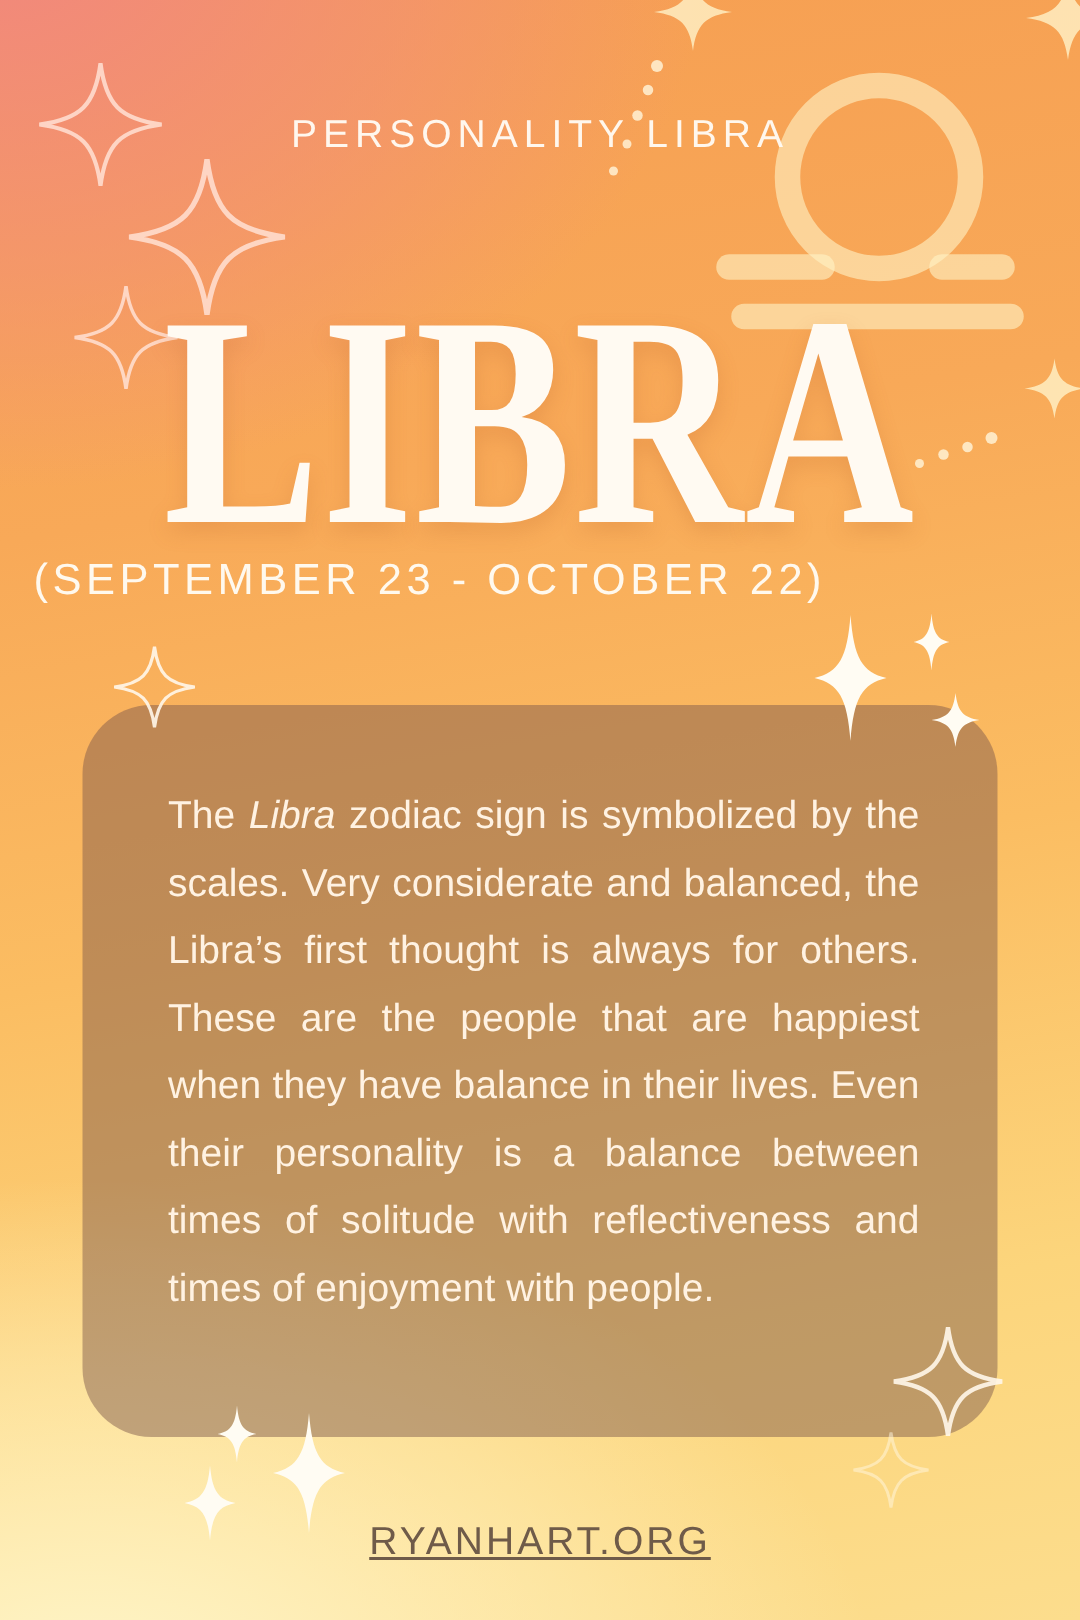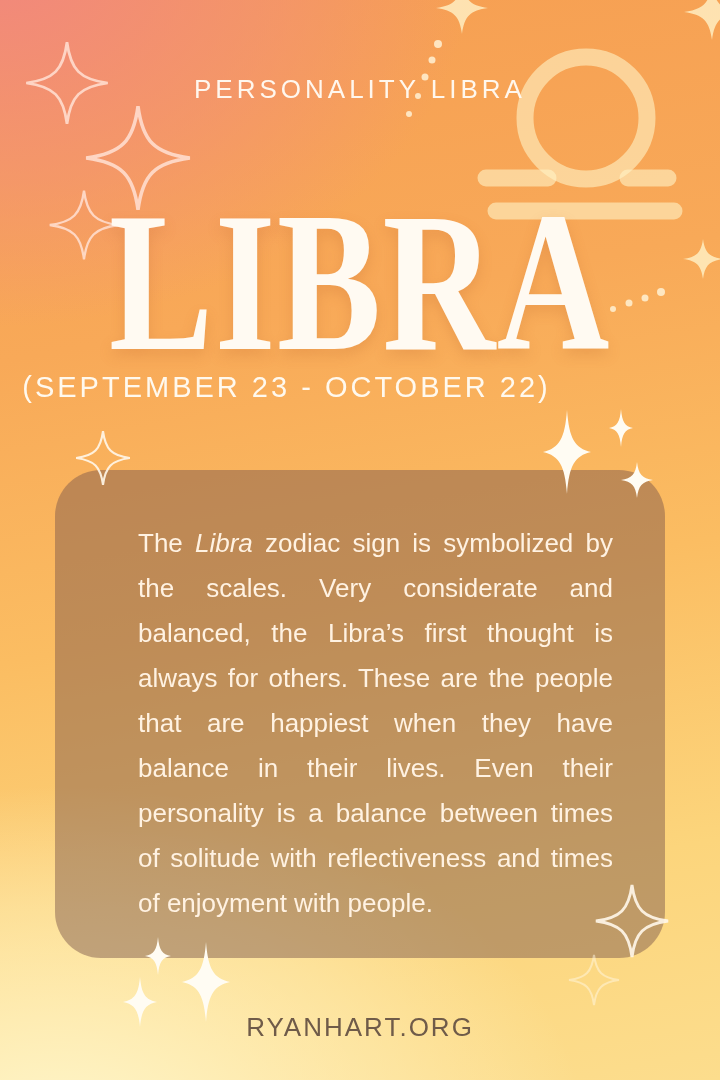--- a/index.html
+++ b/index.html
@@ -32,30 +32,30 @@
     transform:scaleX(0.78);transform-origin:50% 50%;
     text-shadow:0 6px 16px rgba(185,95,40,0.22);
   }
   .daterange{
     position:absolute;top:371px;left:0;width:573px;text-align:center;
     font-size:29px;letter-spacing:3px;color:rgba(255,252,245,0.96);
   }
   .panel{
     position:absolute;left:55px;top:470px;width:610px;height:488px;
     border-radius:46px;background:rgba(125,88,76,0.48);
-    box-sizing:border-box;padding:51px 52px 0 83px;
+    box-sizing:border-box;padding:51px 52px 0 57px;
   }
   .panel p{
     margin:0;color:#fff2e2;font-size:26px;line-height:45px;
     text-align:justify;
   }
   .panel .it{font-style:italic}
   .footer{
     position:absolute;top:1012px;left:0;width:720px;text-align:center;
-    font-size:26px;letter-spacing:2px;color:#6f5b49;
+    font-size:26px;letter-spacing:2px;color:#6f5b49;text-decoration:underline;
   }
 </style>
 </head>
 <body>
 
 <svg width="0" height="0" style="position:absolute" aria-hidden="true">
   <defs>
     <path id="spk" d="M0 -50 C4.5 -16, 16 -4.5, 50 0 C16 4.5, 4.5 16, 0 50 C-4.5 16, -16 4.5, -50 0 C-16 -4.5, -4.5 -16, 0 -50 Z"></path>
   </defs>
 </svg>

